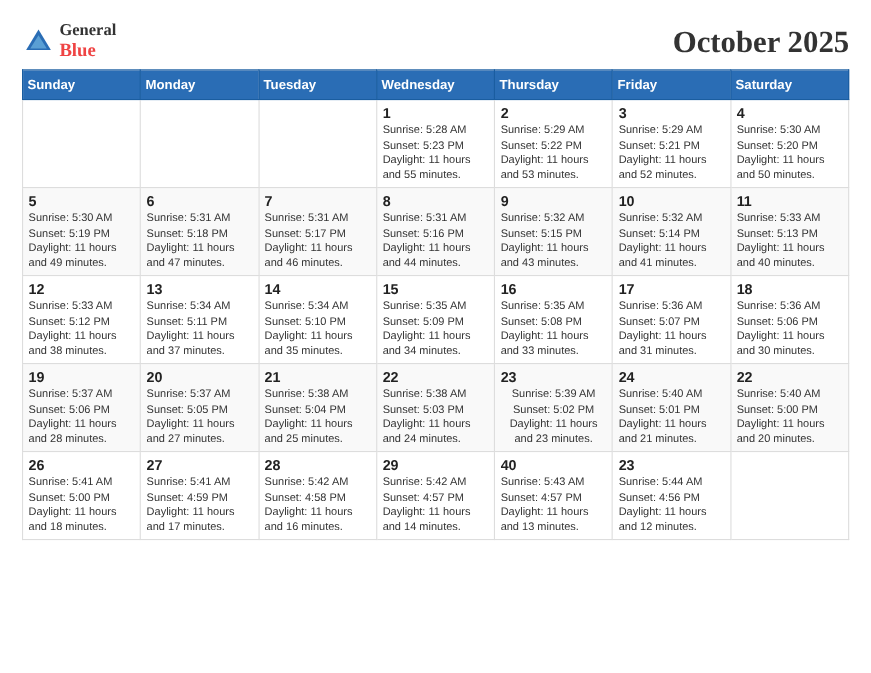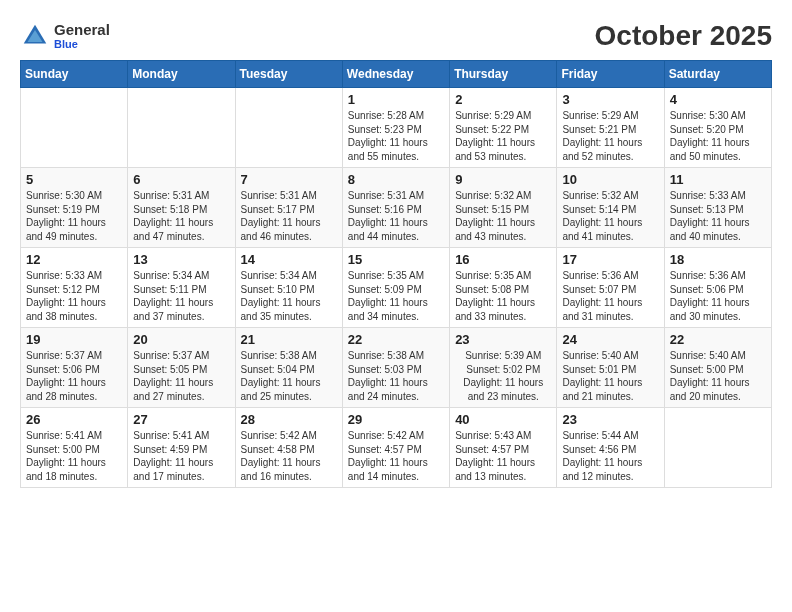--- a/index.html
+++ b/index.html
@@ -5,43 +5,44 @@
     * { box-sizing: border-box; margin: 0; padding: 0; }
     body {
       font-family: Arial, sans-serif;
       background: #fff;
       width: 792px;
       min-height: 612px;
       padding: 20px;
     }
     .header {
       display: flex;
-      align-items: center;
+      align-items: flex-end;
       justify-content: space-between;
       margin-bottom: 8px;
+      font-family: Liberation Serif, serif;
     }
     .logo {
       display: flex;
       align-items: center;
       gap: 4px;
     }
     .logo-text {
       display: flex;
       flex-direction: column;
       line-height: 1.1;
     }
     .logo-general {
       font-size: 15px;
       font-weight: bold;
       color: #333;
     }
     .logo-blue {
-      font-size: 11px;
-      font-weight: bold;
-      color: #1d4ed8;
+      font-size: 17px;
+      font-weight: bold;
+      color: #ef4444;
     }
     .logo-icon {
       width: 30px;
       height: 30px;
     }
     .title-block {
       text-align: right;
     }
     .main-title {
       font-size: 28px;

